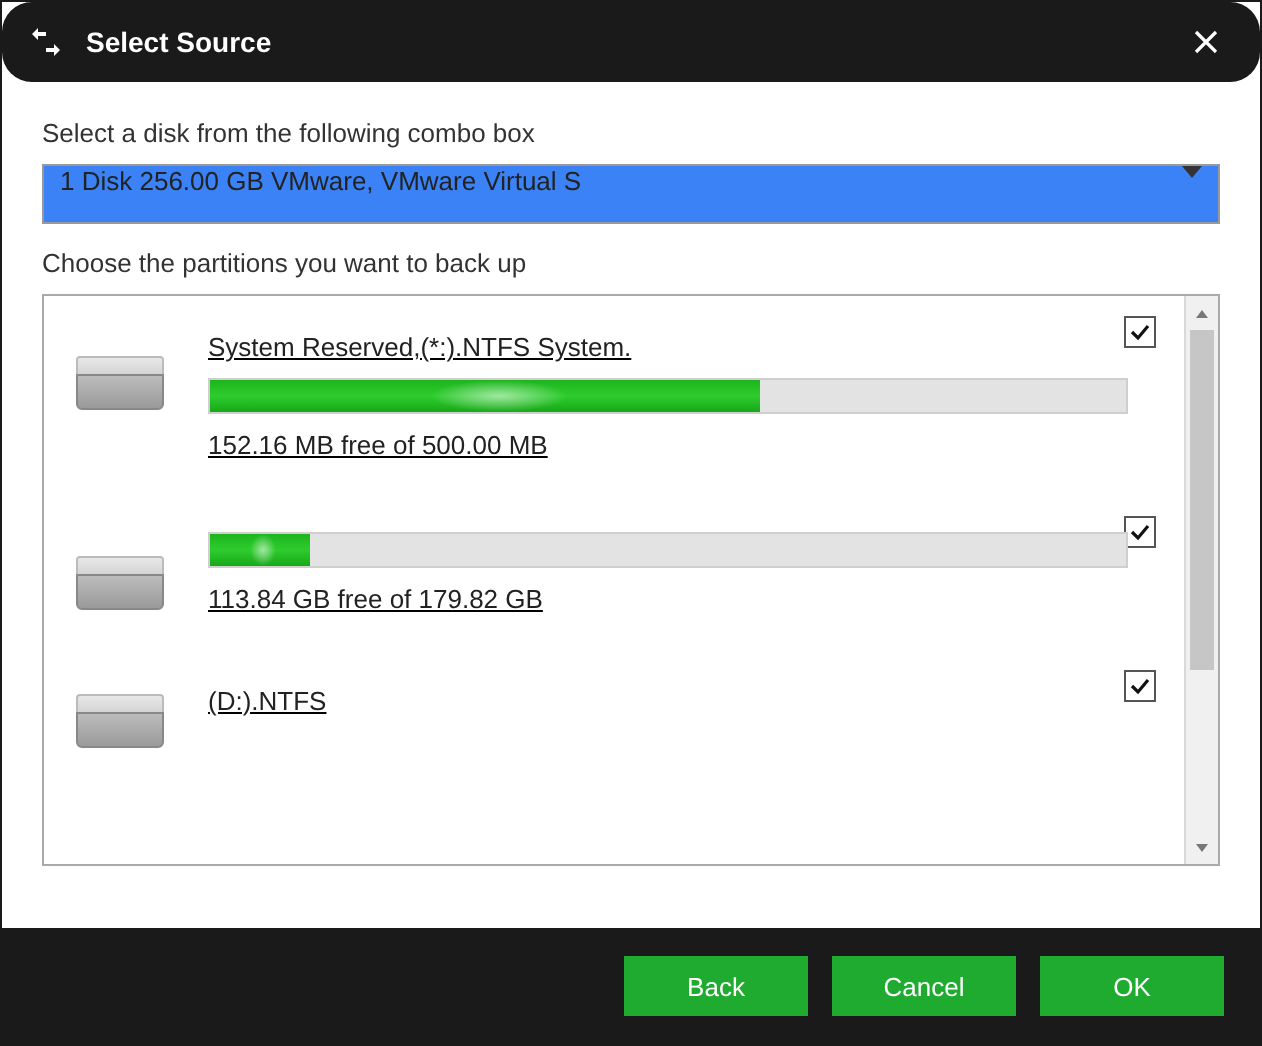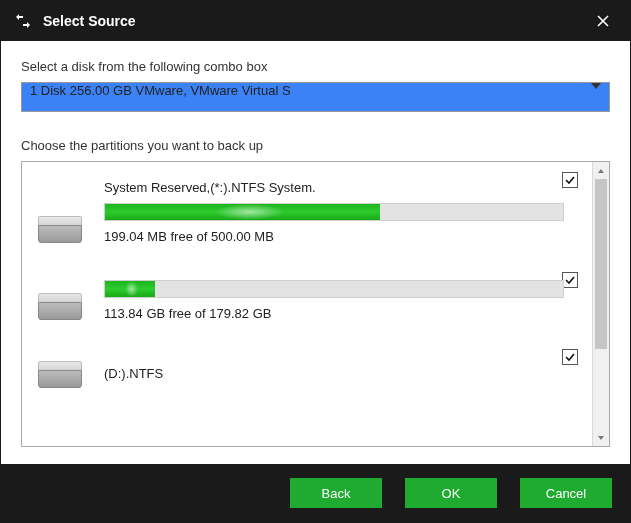--- a/index.html
+++ b/index.html
@@ -1,45 +1,45 @@
 <!DOCTYPE html>
 <html><head>
 <meta charset="utf-8">
 <style>
   * { box-sizing: border-box; margin: 0; padding: 0; }
   body { font-family: "Segoe UI", Tahoma, sans-serif; font-size: 13px; background: #fff; }
   .window { width: 631px; height: 523px; background: #fff; position: relative; border: 1px solid #1a1a1a;}
-  .titlebar { height: 40px; background: #1a1a1a; display: flex; align-items: center; padding: 0 12px; color: #fff; }
+  .titlebar { height: 40px; background: #1a1a1a; display: flex; align-items: center; padding: 0 12px; color: #fff; border-radius: 15px; }
   .titlebar .logo { width: 20px; height: 20px; margin-right: 10px; display: flex; align-items: center; justify-content: center;}
   .titlebar .title { font-size: 14px; font-weight: 600; flex: 1; }
   .titlebar .close { width: 30px; height: 30px; display: flex; align-items: center; justify-content: center; cursor: pointer; }
   .content { padding: 18px 20px 0 20px; border-radius: 19px; }
   .label { color: #333; margin-bottom: 8px; }
   .combo { width: 100%; height: 30px; border: 1px solid #999; background: #3b82f6; display: flex; align-items: flex-start; padding: 0 8px; cursor: pointer; position: relative; }
   .combo-text { flex: 1; color: #222; }
   .combo-arrow { width: 0; height: 0; border-left: 5px solid transparent; border-right: 5px solid transparent; border-top: 6px solid #333; }
-  .sublabel { margin-top: 26px; margin-bottom: 8px; color: #333; }
+  .sublabel { margin-top: 12px; margin-bottom: 8px; color: #333; }
   .listbox-wrap { border: 1px solid #aaa; height: 286px; display: flex; }
   .listbox { flex: 1; overflow-y: hidden; padding: 0; }
-  .part { padding: 18px 16px 18px 16px; display: flex; align-items: flex-end; position: relative; }
+  .part { padding: 18px 16px 18px 16px; display: flex; align-items: flex-start; position: relative; text-decoration: underline; }
   .disk-icon { width: 44px; height: 28px; margin-right: 22px; margin-top: 12px; position: relative; }
   .disk-icon .top { position: absolute; top: 0; left: 0; width: 44px; height: 10px; background: linear-gradient(#e8e8e8,#d4d4d4); border-radius: 2px 2px 0 0; border:1px solid #bbb;}
   .disk-icon .bot { position: absolute; top: 9px; left: 0; width: 44px; height: 18px; background: linear-gradient(#bcbcbc,#9a9a9a); border-radius: 0 0 3px 3px; border:1px solid #888;}
   .pinfo { flex: 1; }
   .pname { color: #222; margin-bottom: 8px; }
   .pbar { width: 460px; height: 18px; background: #e3e3e3; border: 1px solid #cfcfcf; position: relative; overflow: hidden; }
   .pfill { height: 100%; background: linear-gradient(to bottom, #1db51d 0%, #2ecc2e 50%, #18a818 100%); position: relative; }
   .pfill::after { content:""; position:absolute; top:0; left:40%; width:25%; height:100%; background: radial-gradient(ellipse at center, rgba(255,255,255,0.55), rgba(255,255,255,0) 70%);}
   .pfree { margin-top: 8px; color: #222; }
   .pcheck { position: absolute; top: 10px; right: 14px; width: 16px; height: 16px; border: 1px solid #555; background: #fff; display: flex; align-items: center; justify-content: center; cursor: pointer; }
   .scroll { width: 17px; background: #f0f0f0; border-left: 1px solid #d9d9d9; position: relative; }
   .scroll .arrow { width: 100%; height: 17px; display:flex; align-items:center; justify-content:center; background:#f0f0f0;}
   .scroll .track { position:absolute; top:17px; bottom:17px; left:0; right:0;}
   .scroll .thumb { position: absolute; left: 2px; right: 2px; background: #c6c6c6; }
-  .footer { position: absolute; bottom: 0; left: 0; right: 0; height: 58px; background: #1a1a1a; display: flex; align-items: center; justify-content: flex-end; padding: 0 18px; gap: 23px; }
+  .footer { position: absolute; bottom: 0; left: 0; right: 0; height: 58px; background: #1a1a1a; display: flex; align-items: center; justify-content: flex-end; padding: 0 18px; gap: 12px; }
   .btn { min-width: 92px; height: 30px; background: #1eab30; color: #fff; border: none; font-size: 13px; cursor: pointer; display:flex; align-items:center; justify-content:center;}
   svg { display:block; }
 </style>
 </head>
 <body>
 
 <div class="window">
 
   <div class="titlebar">
     <span class="logo">
@@ -78,21 +78,21 @@
           </div>
           <div class="disk-icon">
               <div class="top"></div>
               <div class="bot"></div>
             </div>
           <div class="pinfo">
             <div class="pname">System Reserved,(*:).NTFS System.</div>
             <div class="pbar">
                 <div class="pfill" style="width:60%"></div>
               </div>
-            <div class="pfree">199.04 MB free of 500.00 MB</div>
+            <div class="pfree">152.16 MB free of 500.00 MB</div>
           </div>
         </div>
 
         <div class="part">
           <div class="pcheck">
             <svg width="12" height="12" viewBox="0 0 12 12">
                 <path d="M2 6 L5 9 L10 3" stroke="#111" stroke-width="1.6" fill="none"></path>
               </svg>
           </div>
           <div class="disk-icon">
@@ -136,17 +136,17 @@
             <svg width="8" height="8" viewBox="0 0 8 8">
               <path d="M1 2 L4 6 L7 2 Z" fill="#777"></path>
             </svg>
           </div>
       </div>
     </div>
   </div>
 
   <div class="footer">
     <button class="btn">Back</button>
+    <button class="btn">Cancel</button>
     <button class="btn">OK</button>
-    <button class="btn">Cancel</button>
   </div>
 
 </div>
 
 </body></html>

